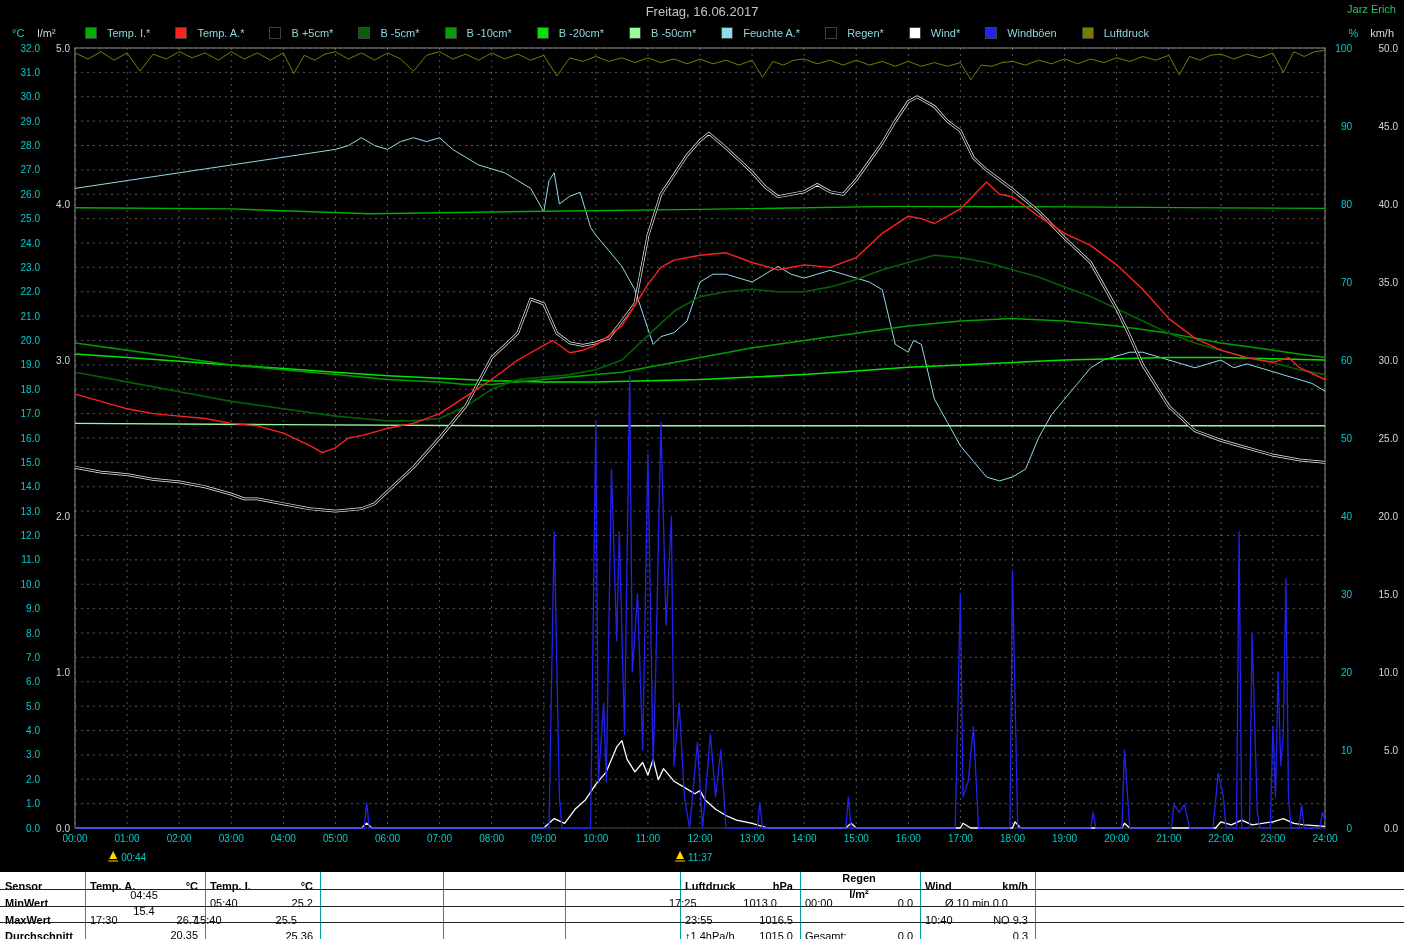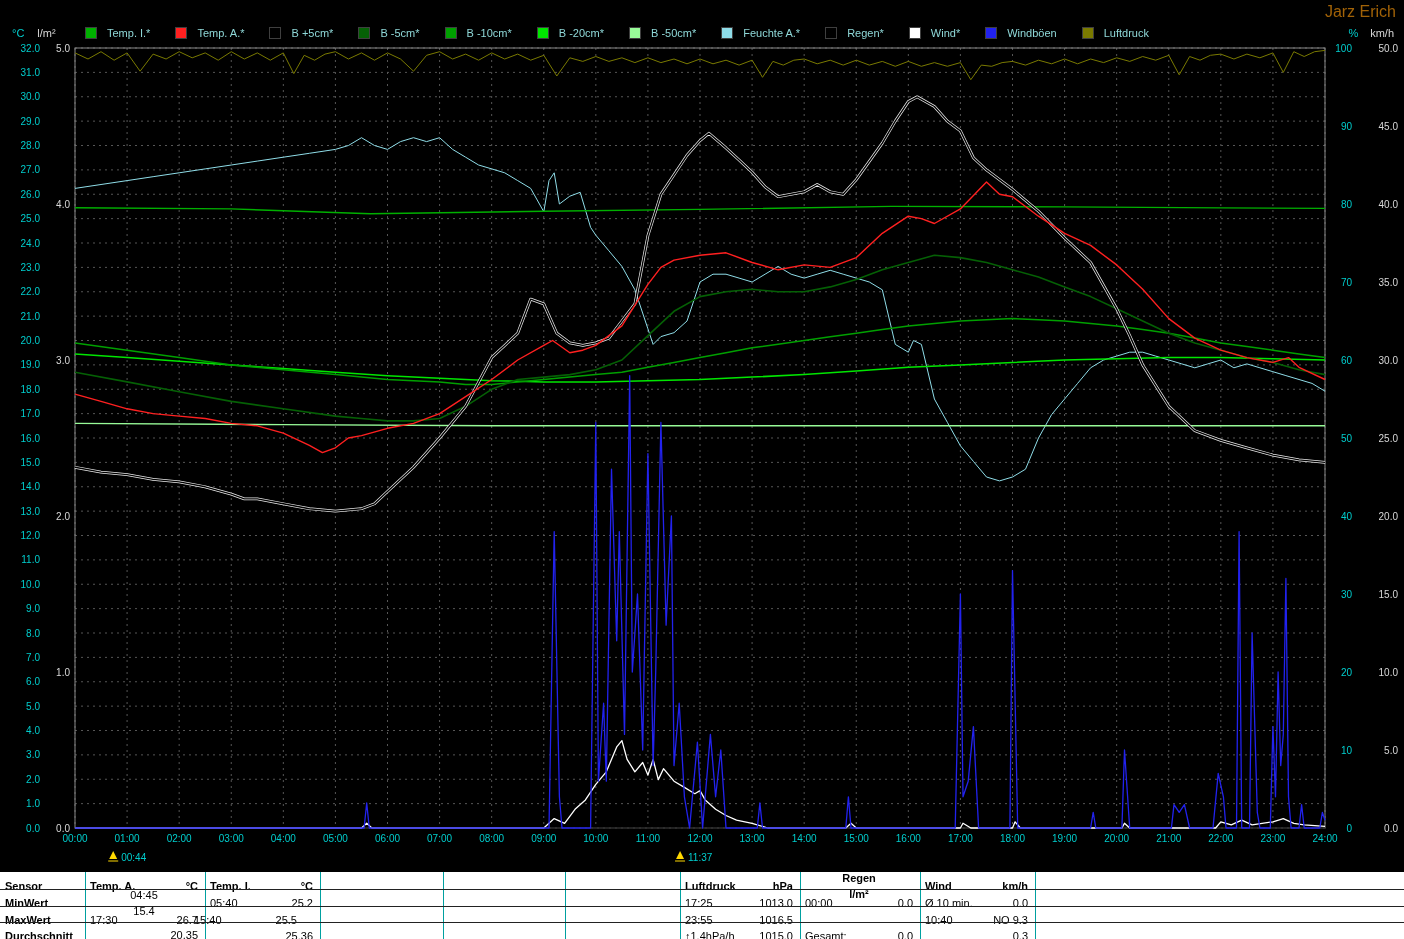--- a/index.html
+++ b/index.html
@@ -1,21 +1,21 @@
 <!DOCTYPE html>
 <html><head>
 <meta charset="utf-8">
 <style>
   html,body{margin:0;padding:0;background:#000;}
   body{width:1404px;height:939px;position:relative;overflow:hidden;
        font-family:"Liberation Sans",sans-serif;}
   .titlebar{position:absolute;top:0;left:0;width:1404px;height:22px;}
   .app-title{position:absolute;top:4px;left:0;width:100%;text-align:center;
        color:#c4c4c4;font-size:13px;}
-  .station-name{position:absolute;top:3px;right:8px;color:#a16207;font-size:16px;}
+  .station-name{position:absolute;top:3px;right:8px;color:#22c55e;font-size:11px;}
   .legend-row{position:absolute;top:24px;left:0;width:1404px;height:20px;font-size:11px;}
   .units-left{position:absolute;left:12px;top:3px;display:flex;gap:13px;}
   .units-right{position:absolute;right:10px;top:3px;display:flex;gap:12px;}
   .unit-cyan{color:#00cdcd;}
   .unit-white{color:#d8d8d8;}
   .legend-items{position:absolute;left:85px;top:3px;display:flex;gap:25px;white-space:nowrap;}
   .legend-item{display:flex;align-items:center;gap:10px;}
   .legend-swatch{width:10px;height:10px;border:1px solid #3f3f3f;display:inline-block;}
   .legend-label{color:#8fd8d8;}
   #chart-svg{position:absolute;top:0;left:0;}
@@ -25,20 +25,21 @@
   .t-cell{position:absolute;height:28px;display:flex;justify-content:space-between;
        align-items:center;overflow:hidden;}
   .t-bold{font-weight:bold;}
   .t-vline{position:absolute;top:0;width:1px;height:67px;background:#00a0a0;}
   .t-hline{position:absolute;left:0;width:1404px;height:1px;background:#222;}
 </style>
 </head>
 <body>
 
 <div class="titlebar">
+  <div class="app-title">Freitag, 16.06.2017</div>
   <div class="station-name">Jarz Erich</div>
 </div>
 
 <div class="legend-row">
   <div class="units-left">
     <span class="unit-cyan">°C</span>
     <span class="unit-white">l/m²</span>
   </div>
   <div class="legend-items" id="legend-items">
       <div class="legend-item">
@@ -315,21 +316,21 @@
       <span>25.36</span>
     </div>
     <div class="t-vline" style="left: 320px;"></div>
     <div class="t-vline" style="left: 443px;"></div>
     <div class="t-vline" style="left: 565px;"></div>
     <div class="t-vline" style="left: 680px;"></div>
     <div class="t-cell t-bold" style="left: 685px; width: 108px; top: 0px;">
       <span>Luftdruck</span>
       <span>hPa</span>
     </div>
-    <div class="t-cell" style="left: 685px; width: 108px; top: 16.75px;">
+    <div class="t-cell" style="left: 669px; width: 108px; top: 16.75px;">
       <span>17:25</span>
       <span>1013.0</span>
     </div>
     <div class="t-cell" style="left: 685px; width: 108px; top: 33.5px;">
       <span>23:55</span>
       <span>1016.5</span>
     </div>
     <div class="t-cell" style="left: 685px; width: 108px; top: 50.25px;">
       <span>↑1.4hPa/h</span>
       <span>1015.0</span>
@@ -345,21 +346,21 @@
     </div>
     <div class="t-cell" style="left: 805px; width: 108px; top: 50.25px;">
       <span>Gesamt:</span>
       <span>0.0</span>
     </div>
     <div class="t-vline" style="left: 920px;"></div>
     <div class="t-cell t-bold" style="left: 925px; width: 103px; top: 0px;">
       <span>Wind</span>
       <span>km/h</span>
     </div>
-    <div class="t-cell" style="left: 925px; width: 103px; top: 16.75px;">
+    <div class="t-cell" style="left: 925px; width: 103px; top: 16.75px; justify-content: center;">
       <span>Ø 10 min.</span>
       <span>0.0</span>
     </div>
     <div class="t-cell" style="left: 925px; width: 103px; top: 33.5px;">
       <span>10:40</span>
       <span>NO 9.3</span>
     </div>
     <div class="t-cell" style="left: 925px; width: 103px; top: 50.25px;">
       <span></span>
       <span>0.3</span>

